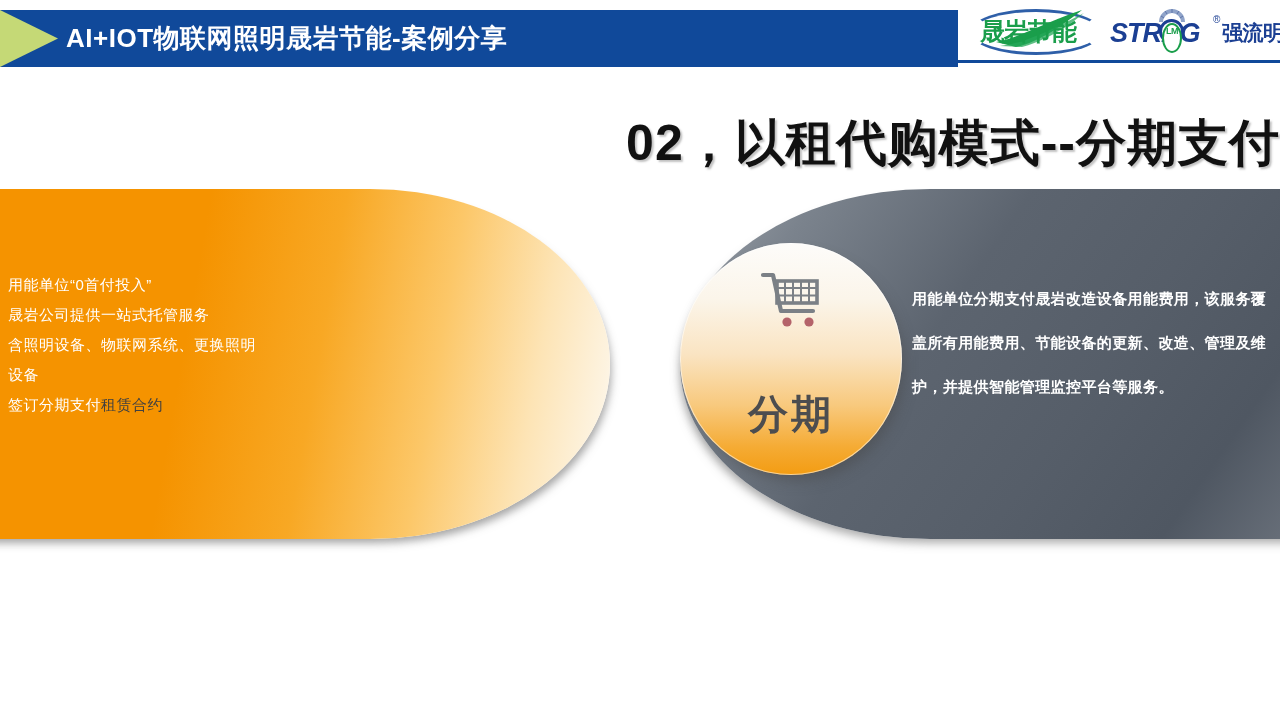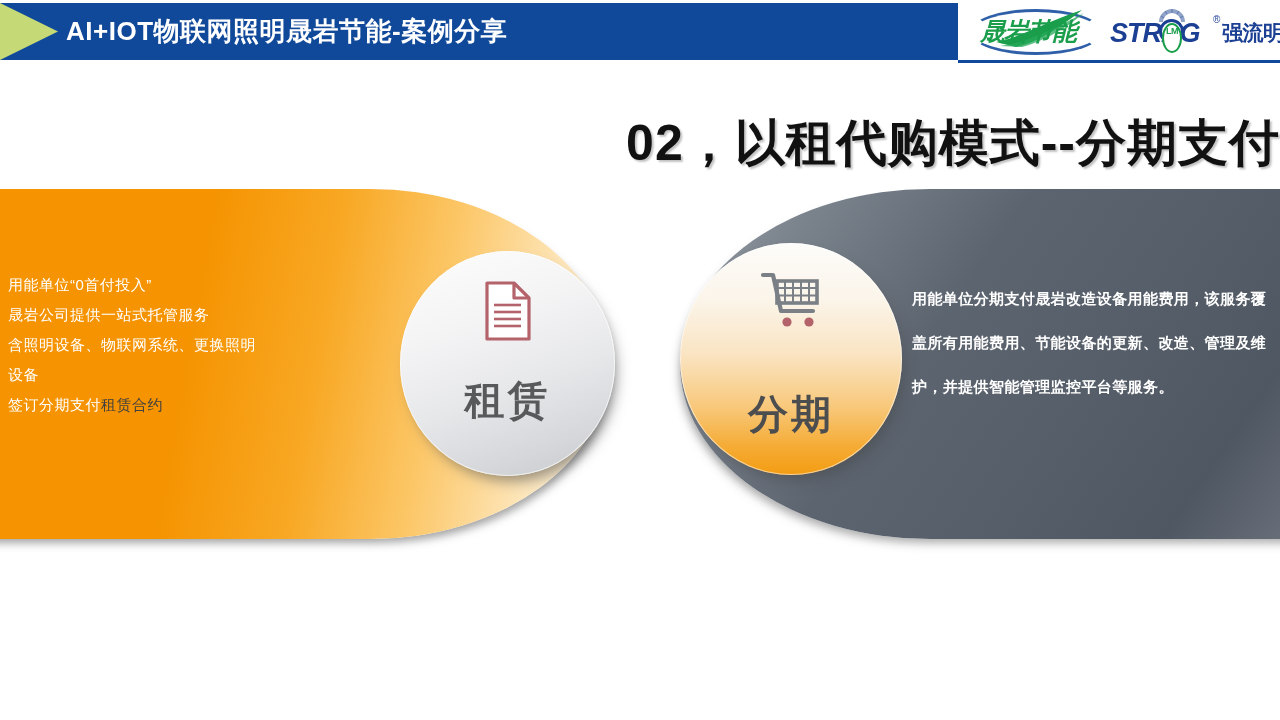--- a/index.html
+++ b/index.html
@@ -20,21 +20,21 @@
     position: absolute;
     left: 0;
     top: 0;
     width: 1280px;
     height: 60px;
     background: #ffffff;
   }
   #header-blue {
     position: absolute;
     left: 0;
-    top: 3px;
+    top: 10px;
     width: 958px;
     height: 57px;
     background: #10499a;
   }
   #header-chevron {
     position: absolute;
     left: 0;
     top: 0;
     width: 58px;
     height: 57px;
@@ -75,21 +75,20 @@
   #logo-syny-text {
     position: absolute;
     left: 14px;
     top: 9px;
     font-size: 25px;
     font-weight: bold;
     color: #1a9e4b;
     letter-spacing: -1px;
     white-space: nowrap;
     z-index: 3;
-    font-style: italic;
   }
   .logo-swoosh {
     position: absolute;
     border: 3px solid #2e5fa8;
     border-radius: 50%;
     left: 4px;
     top: 3px;
     width: 126px;
     height: 40px;
     border-left-color: transparent;
@@ -359,35 +358,20 @@
   <div id="left-text">
     <div>用能单位“0首付投入”</div>
     <div>晟岩公司提供一站式托管服务</div>
     <div>含照明设备、物联网系统、更换照明</div>
     <div>设备</div>
     <div><span>签订分期支付</span><span class="hl">租赁合约</span></div>
   </div>
 
   <div id="right-text">用能单位分期支付晟岩改造设备用能费用，该服务覆盖所有用能费用、节能设备的更新、改造、管理及维护，并提供智能管理监控平台等服务。</div>
 
-  <div class="bubble" id="bubble-lease">
-    <div class="bubble-icon">
-      <svg width="50" height="60" viewBox="0 0 50 60">
-        <path d="M4 2 H31 L46 17 V58 H4 Z" fill="#ffffff" stroke="#b4636a" stroke-width="3.2" stroke-linejoin="round"></path>
-        <path d="M31 2 V17 H46" fill="none" stroke="#b4636a" stroke-width="3.2" stroke-linejoin="round"></path>
-        <g stroke="#b4636a" stroke-width="2.6">
-          <line x1="11" y1="24" x2="38" y2="24"></line>
-          <line x1="11" y1="31" x2="38" y2="31"></line>
-          <line x1="11" y1="38" x2="38" y2="38"></line>
-          <line x1="11" y1="45" x2="38" y2="45"></line>
-        </g>
-      </svg>
-    </div>
-    <div class="bubble-label">租赁</div>
-  </div>
 
   <div class="bubble" id="bubble-install">
     <div class="bubble-icon">
       <svg width="62" height="58" viewBox="0 0 62 58">
         <path d="M3 4 H13 L21 40 H53" fill="none" stroke="#7b8086" stroke-width="4.2" stroke-linecap="round" stroke-linejoin="round"></path>
         <rect x="17" y="10" width="40" height="22" fill="none" stroke="#7b8086" stroke-width="3.6"></rect>
         <g stroke="#7b8086" stroke-width="2">
           <line x1="17" y1="17" x2="57" y2="17"></line>
           <line x1="17" y1="24.5" x2="57" y2="24.5"></line>
           <line x1="25" y1="10" x2="25" y2="32"></line>

